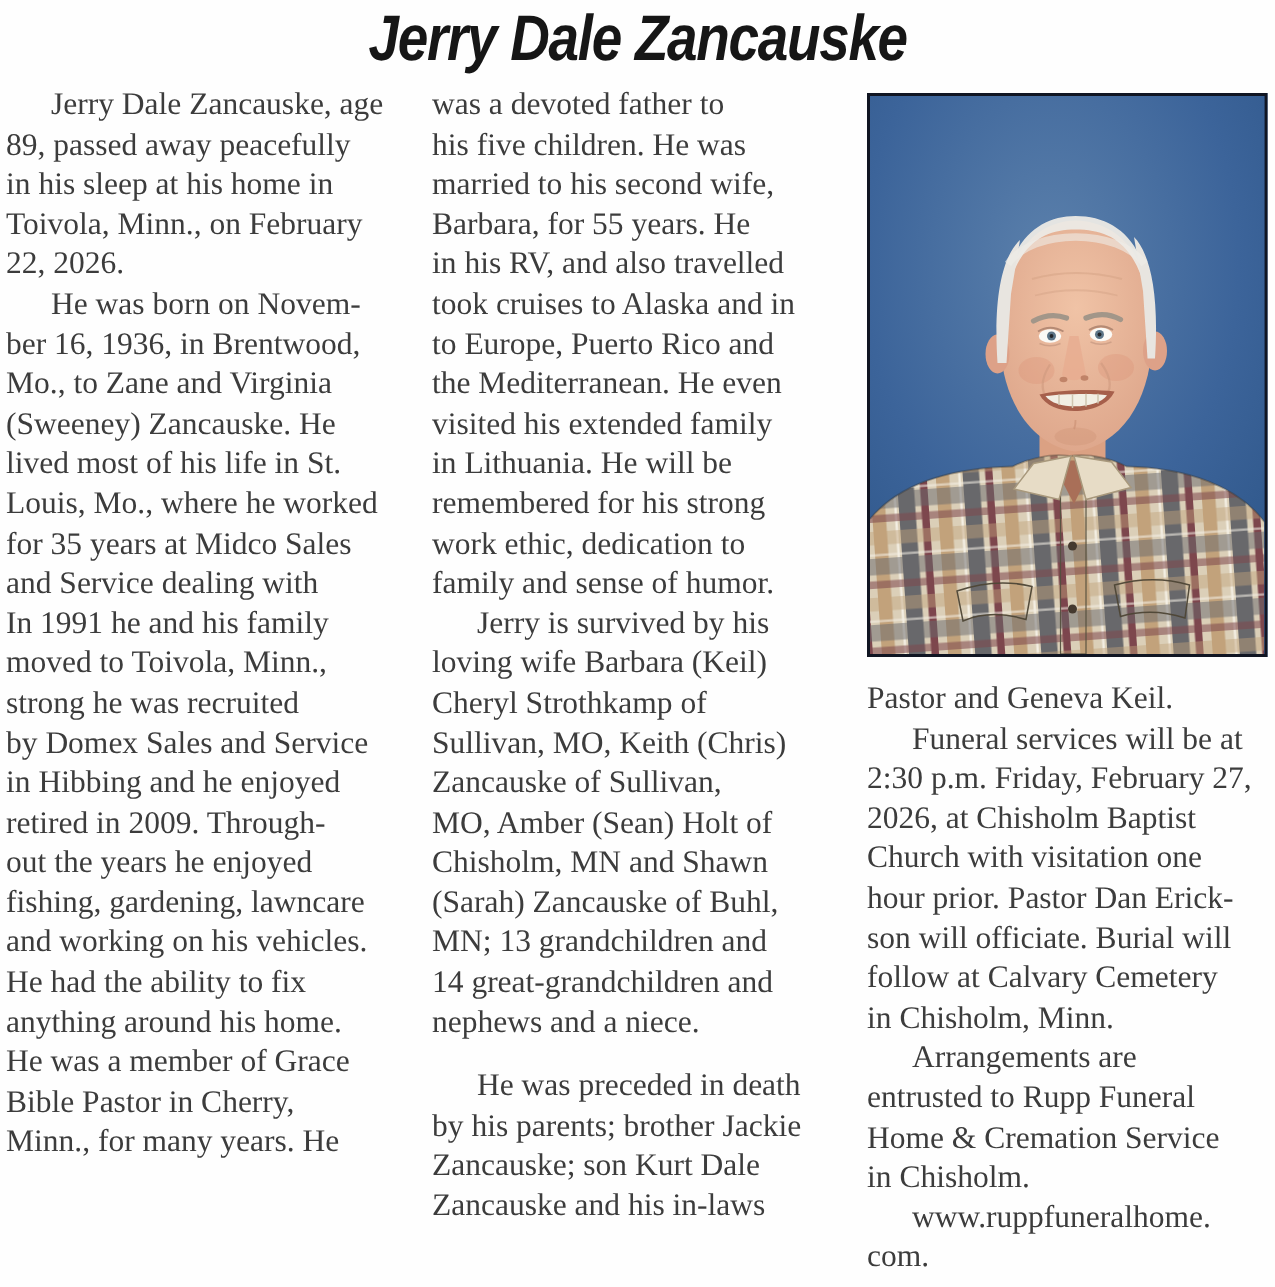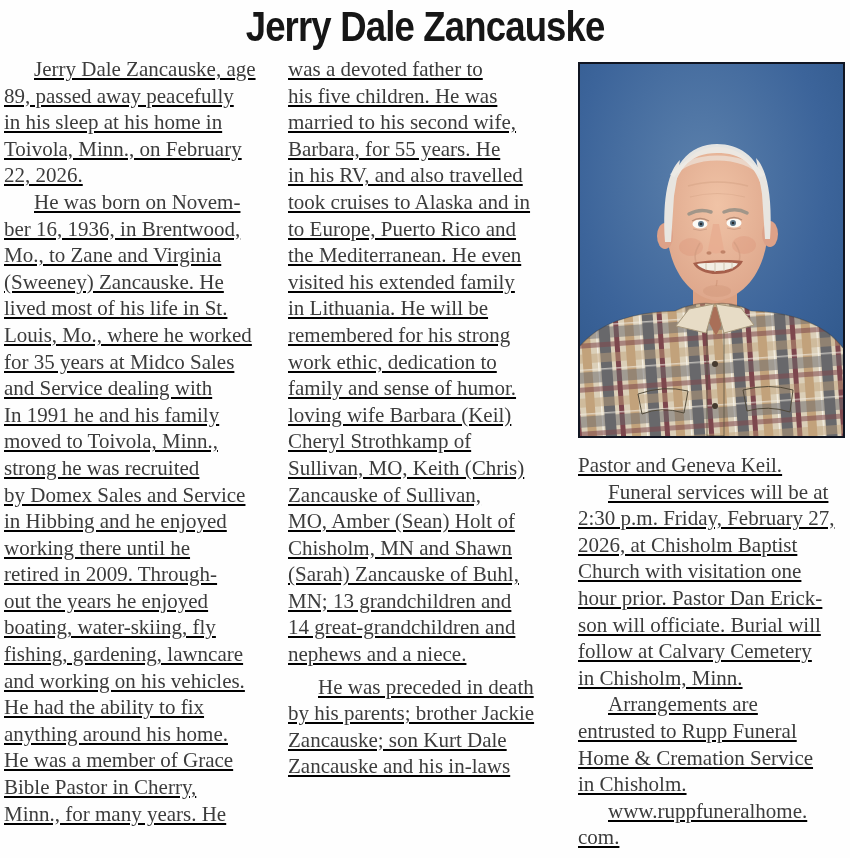--- a/index.html
+++ b/index.html
@@ -8,52 +8,52 @@
     background: #fefefe;
     overflow: hidden;
     font-family: "Liberation Serif", serif;
   }
   .page { position: relative; width: 850px; height: 858px; }
 
   .headline {
     position: absolute;
     top: 0; left: 0; width: 850px; height: 52px;
     text-align: center;
+    font-style: italic;
   }
   .headline h1 {
     margin: 0; padding-top: 2px;
     font-family: "Liberation Sans", sans-serif;
     font-weight: bold;
     font-size: 43px;
     letter-spacing: -1px;
     color: #161616;
     display: inline-block;
     transform: scaleX(0.85);
     transform-origin: center top;
     white-space: nowrap;
   }
 
   .col {
     position: absolute;
     top: 56px;
-    text-decoration: underline;
   }
   .col-1 { left: 4px;   width: 276px; }
   .col-2 { left: 288px; width: 280px; }
   .col-3 { left: 578px; width: 272px; }
 
   .line {
     font-size: 21px;
     line-height: 26.6px;
     color: #3c3c3c;
     white-space: nowrap;
   }
   .col-1 .line, .col-2 .line { padding-left: 0; }
   .line.indent { padding-left: 30px; }
-  .line.gap { margin-top: 6px; }
+  .line.gap { margin-top: 16px; }
 
   .photo-frame {
     width: 263px; height: 372px;
     margin: 6px 0 14px 0;
     border: 2px solid #101522;
     background: #35619b;
     overflow: hidden;
   }
   .photo-frame svg { display: block; width: 263px; height: 372px; }
 </style>
@@ -78,24 +78,22 @@
       <div class="line">(Sweeney) Zancauske. He</div>
       <div class="line">lived most of his life in St.</div>
       <div class="line">Louis, Mo., where he worked</div>
       <div class="line">for 35 years at Midco Sales</div>
       <div class="line">and Service dealing with</div>
       <div class="line">In 1991 he and his family</div>
       <div class="line">moved to Toivola, Minn.,</div>
       <div class="line">strong he was recruited</div>
       <div class="line">by Domex Sales and Service</div>
       <div class="line">in Hibbing and he enjoyed</div>
-      <div class="line">working there until he</div>
       <div class="line">retired in 2009. Through-</div>
       <div class="line">out the years he enjoyed</div>
-      <div class="line">boating, water-skiing, fly</div>
       <div class="line">fishing, gardening, lawncare</div>
       <div class="line">and working on his vehicles.</div>
       <div class="line">He had the ability to fix</div>
       <div class="line">anything around his home.</div>
       <div class="line">He was a member of Grace</div>
       <div class="line">Bible Pastor in Cherry,</div>
       <div class="line">Minn., for many years. He</div>
     </div>
 
   <div class="col col-2">
@@ -105,20 +103,21 @@
       <div class="line">Barbara, for 55 years. He</div>
       <div class="line">in his RV, and also travelled</div>
       <div class="line">took cruises to Alaska and in</div>
       <div class="line">to Europe, Puerto Rico and</div>
       <div class="line">the Mediterranean. He even</div>
       <div class="line">visited his extended family</div>
       <div class="line">in Lithuania. He will be</div>
       <div class="line">remembered for his strong</div>
       <div class="line">work ethic, dedication to</div>
       <div class="line">family and sense of humor.</div>
+      <div class="line indent">Jerry is survived by his</div>
       <div class="line">loving wife Barbara (Keil)</div>
       <div class="line">Cheryl Strothkamp of</div>
       <div class="line">Sullivan, MO, Keith (Chris)</div>
       <div class="line">Zancauske of Sullivan,</div>
       <div class="line">MO, Amber (Sean) Holt of</div>
       <div class="line">Chisholm, MN and Shawn</div>
       <div class="line">(Sarah) Zancauske of Buhl,</div>
       <div class="line">MN; 13 grandchildren and</div>
       <div class="line">14 great-grandchildren and</div>
       <div class="line">nephews and a niece.</div>

